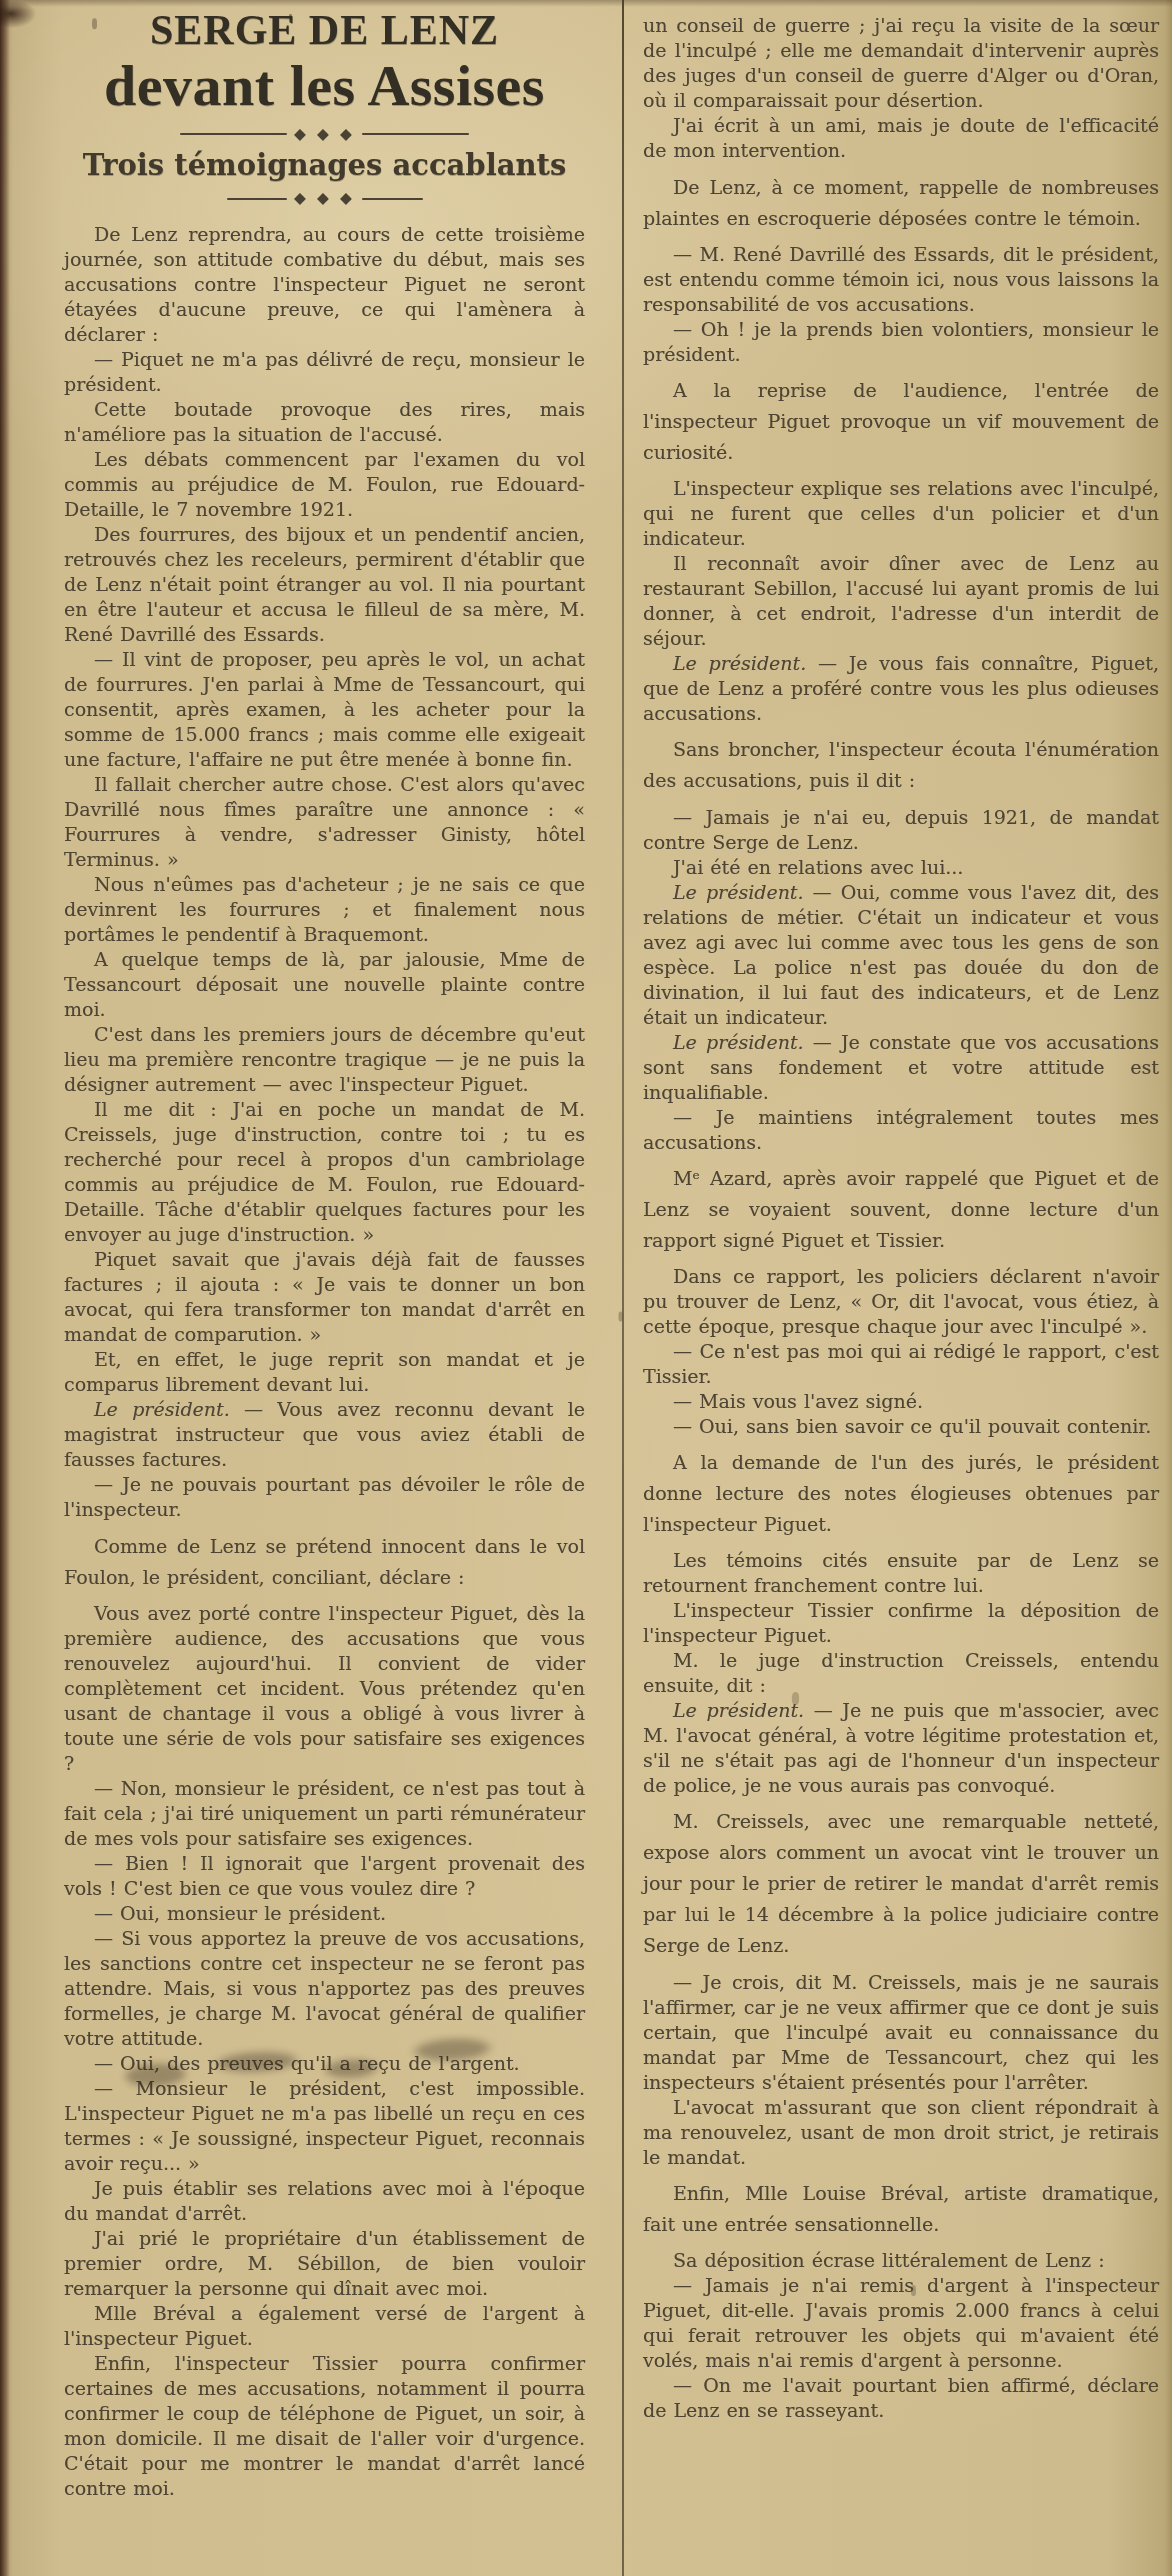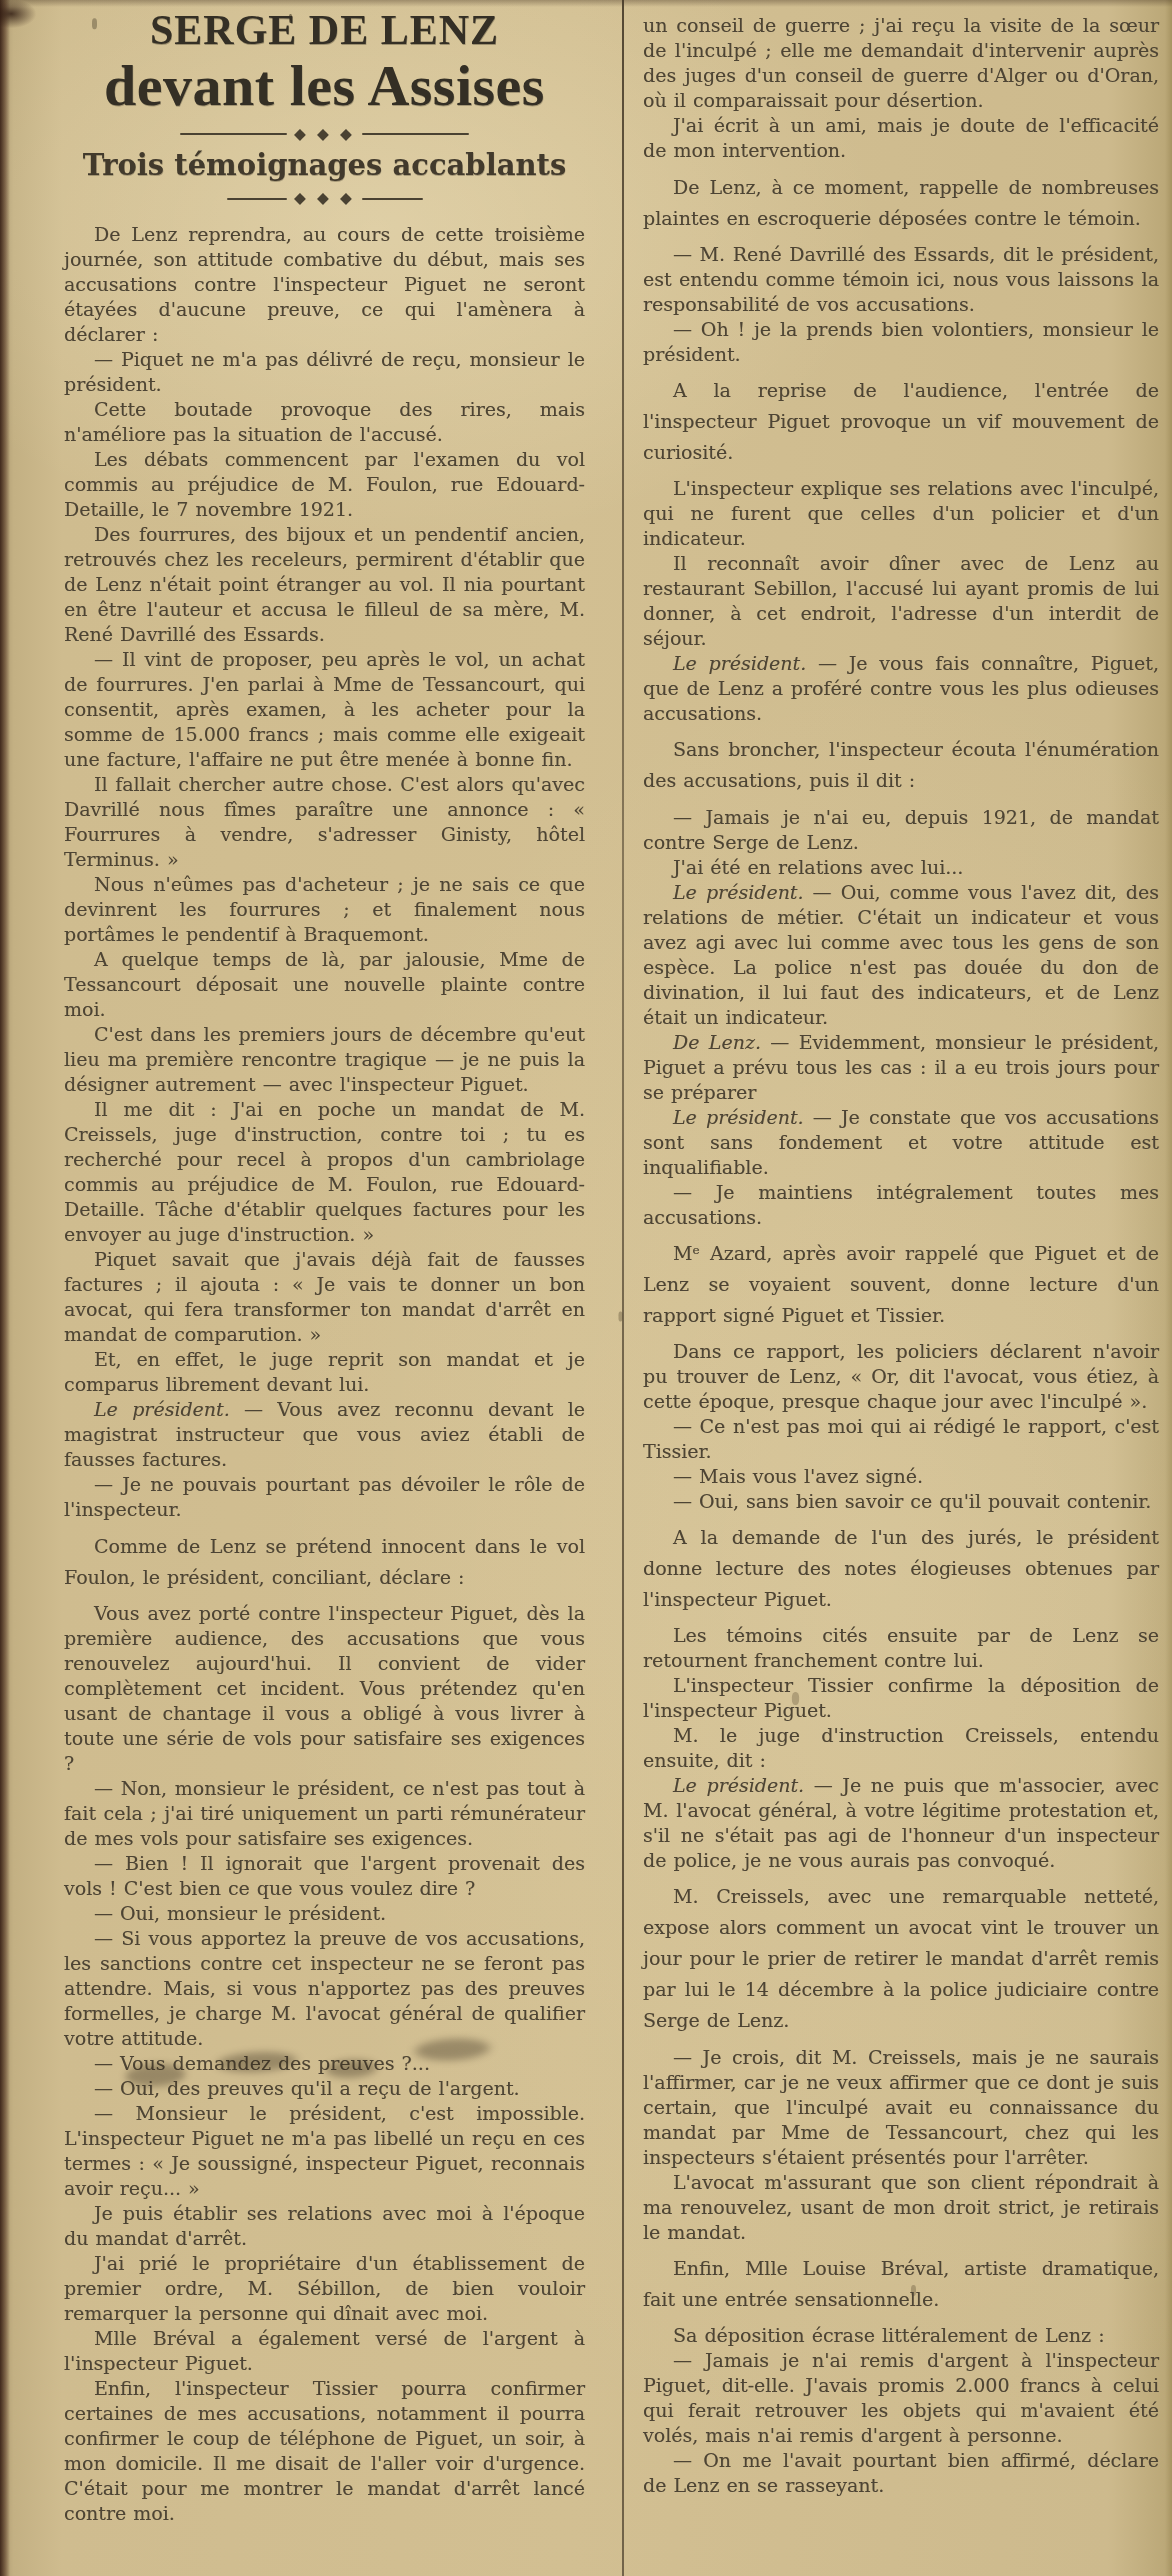--- a/index.html
+++ b/index.html
@@ -122,21 +122,20 @@
         <p class="para">Piquet savait que j'avais déjà fait de fausses factures ; il ajouta : « Je vais te donner un bon avocat, qui fera transformer ton mandat d'arrêt en mandat de comparution. »</p>
         <p class="para">Et, en effet, le juge reprit son mandat et je comparus librement devant lui.</p>
         <p class="para"><i class="lead">Le président.</i> — Vous avez reconnu devant le magistrat instructeur que vous aviez établi de fausses factures.</p>
         <p class="para">— Je ne pouvais pourtant pas dévoiler le rôle de l'inspecteur.</p>
         <p class="para leaded">Comme de Lenz se prétend innocent dans le vol Foulon, le président, conciliant, déclare :</p>
         <p class="para">Vous avez porté contre l'inspecteur Piguet, dès la première audience, des accusations que vous renouvelez aujourd'hui. Il convient de vider complètement cet incident. Vous prétendez qu'en usant de chantage il vous a obligé à vous livrer à toute une série de vols pour satisfaire ses exigences ?</p>
         <p class="para">— Non, monsieur le président, ce n'est pas tout à fait cela ; j'ai tiré uniquement un parti rémunérateur de mes vols pour satisfaire ses exigences.</p>
         <p class="para">— Bien ! Il ignorait que l'argent provenait des vols ! C'est bien ce que vous voulez dire ?</p>
         <p class="para">— Oui, monsieur le président.</p>
         <p class="para">— Si vous apportez la preuve de vos accusations, les sanctions contre cet inspecteur ne se feront pas attendre. Mais, si vous n'apportez pas des preuves formelles, je charge M. l'avocat général de qualifier votre attitude.</p>
-        <p class="para">— Vous demandez des preuves ?...</p>
         <p class="para">— Oui, des preuves qu'il a reçu de l'argent.</p>
         <p class="para">— Monsieur le président, c'est impossible. L'inspecteur Piguet ne m'a pas libellé un reçu en ces termes : « Je soussigné, inspecteur Piguet, reconnais avoir reçu... »</p>
         <p class="para">Je puis établir ses relations avec moi à l'époque du mandat d'arrêt.</p>
         <p class="para">J'ai prié le propriétaire d'un établissement de premier ordre, M. Sébillon, de bien vouloir remarquer la personne qui dînait avec moi.</p>
         <p class="para">Mlle Bréval a également versé de l'argent à l'inspecteur Piguet.</p>
         <p class="para">Enfin, l'inspecteur Tissier pourra confirmer certaines de mes accusations, notamment il pourra confirmer le coup de téléphone de Piguet, un soir, à mon domicile. Il me disait de l'aller voir d'urgence. C'était pour me montrer le mandat d'arrêt lancé contre moi.</p>
       </div>
   </div>
 
   <div class="ink-smudge"></div>
@@ -149,21 +148,20 @@
         <p class="para">— M. René Davrillé des Essards, dit le président, est entendu comme témoin ici, nous vous laissons la responsabilité de vos accusations.</p>
         <p class="para">— Oh ! je la prends bien volontiers, monsieur le président.</p>
         <p class="para leaded">A la reprise de l'audience, l'entrée de l'inspecteur Piguet provoque un vif mouvement de curiosité.</p>
         <p class="para">L'inspecteur explique ses relations avec l'inculpé, qui ne furent que celles d'un policier et d'un indicateur.</p>
         <p class="para">Il reconnaît avoir dîner avec de Lenz au restaurant Sebillon, l'accusé lui ayant promis de lui donner, à cet endroit, l'adresse d'un interdit de séjour.</p>
         <p class="para"><i class="lead">Le président.</i> — Je vous fais connaître, Piguet, que de Lenz a proféré contre vous les plus odieuses accusations.</p>
         <p class="para leaded">Sans broncher, l'inspecteur écouta l'énumération des accusations, puis il dit :</p>
         <p class="para">— Jamais je n'ai eu, depuis 1921, de mandat contre Serge de Lenz.</p>
         <p class="para">J'ai été en relations avec lui...</p>
         <p class="para"><i class="lead">Le président.</i> — Oui, comme vous l'avez dit, des relations de métier. C'était un indicateur et vous avez agi avec lui comme avec tous les gens de son espèce. La police n'est pas douée du don de divination, il lui faut des indicateurs, et de Lenz était un indicateur.</p>
-        <p class="para"><i class="lead">De Lenz.</i> — Evidemment, monsieur le président, Piguet a prévu tous les cas : il a eu trois jours pour se préparer</p>
         <p class="para"><i class="lead">Le président.</i> — Je constate que vos accusations sont sans fondement et votre attitude est inqualifiable.</p>
         <p class="para">— Je maintiens intégralement toutes mes accusations.</p>
         <p class="para leaded">Mᵉ Azard, après avoir rappelé que Piguet et de Lenz se voyaient souvent, donne lecture d'un rapport signé Piguet et Tissier.</p>
         <p class="para">Dans ce rapport, les policiers déclarent n'avoir pu trouver de Lenz, « Or, dit l'avocat, vous étiez, à cette époque, presque chaque jour avec l'inculpé ».</p>
         <p class="para">— Ce n'est pas moi qui ai rédigé le rapport, c'est Tissier.</p>
         <p class="para">— Mais vous l'avez signé.</p>
         <p class="para">— Oui, sans bien savoir ce qu'il pouvait contenir.</p>
         <p class="para leaded">A la demande de l'un des jurés, le président donne lecture des notes élogieuses obtenues par l'inspecteur Piguet.</p>
         <p class="para">Les témoins cités ensuite par de Lenz se retournent franchement contre lui.</p>
         <p class="para">L'inspecteur Tissier confirme la déposition de l'inspecteur Piguet.</p>

